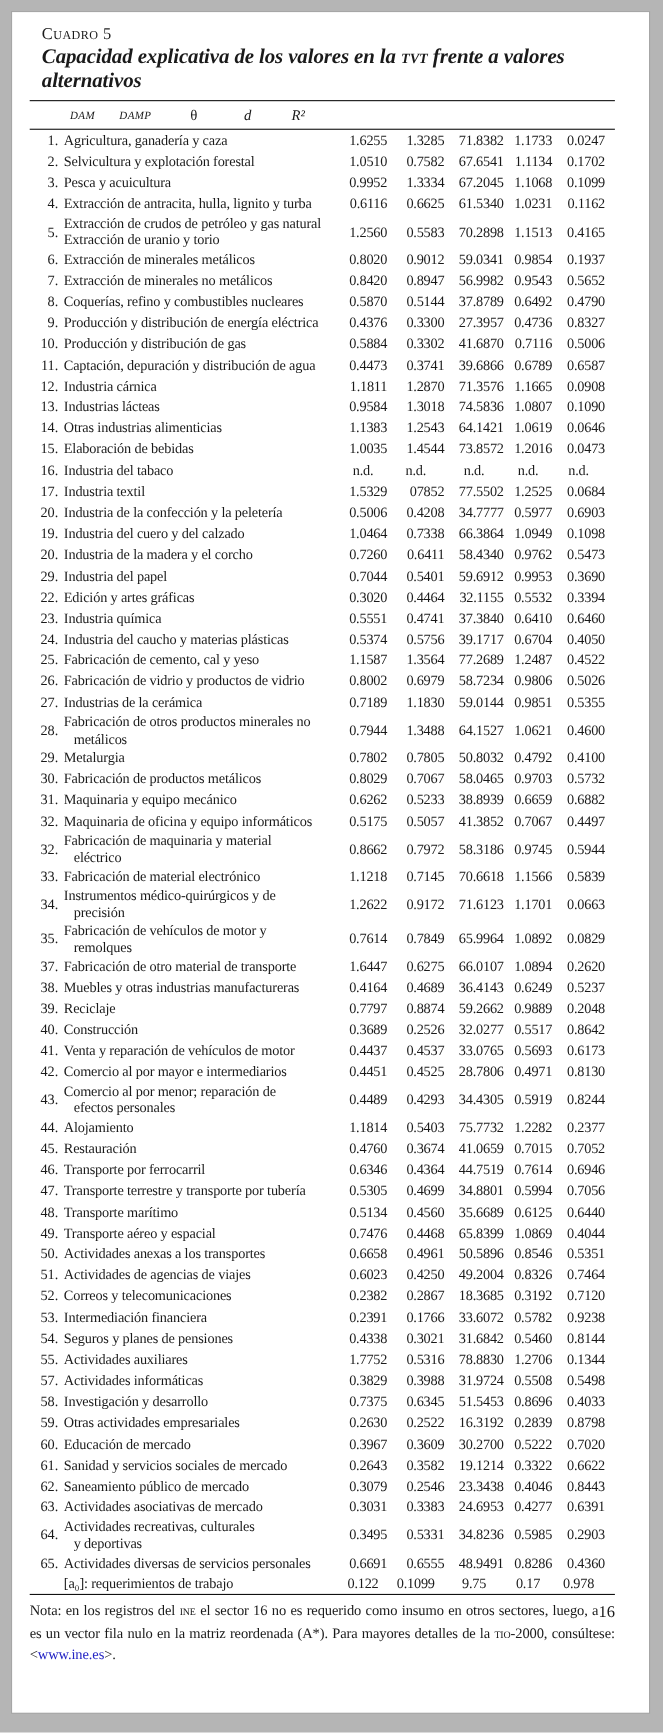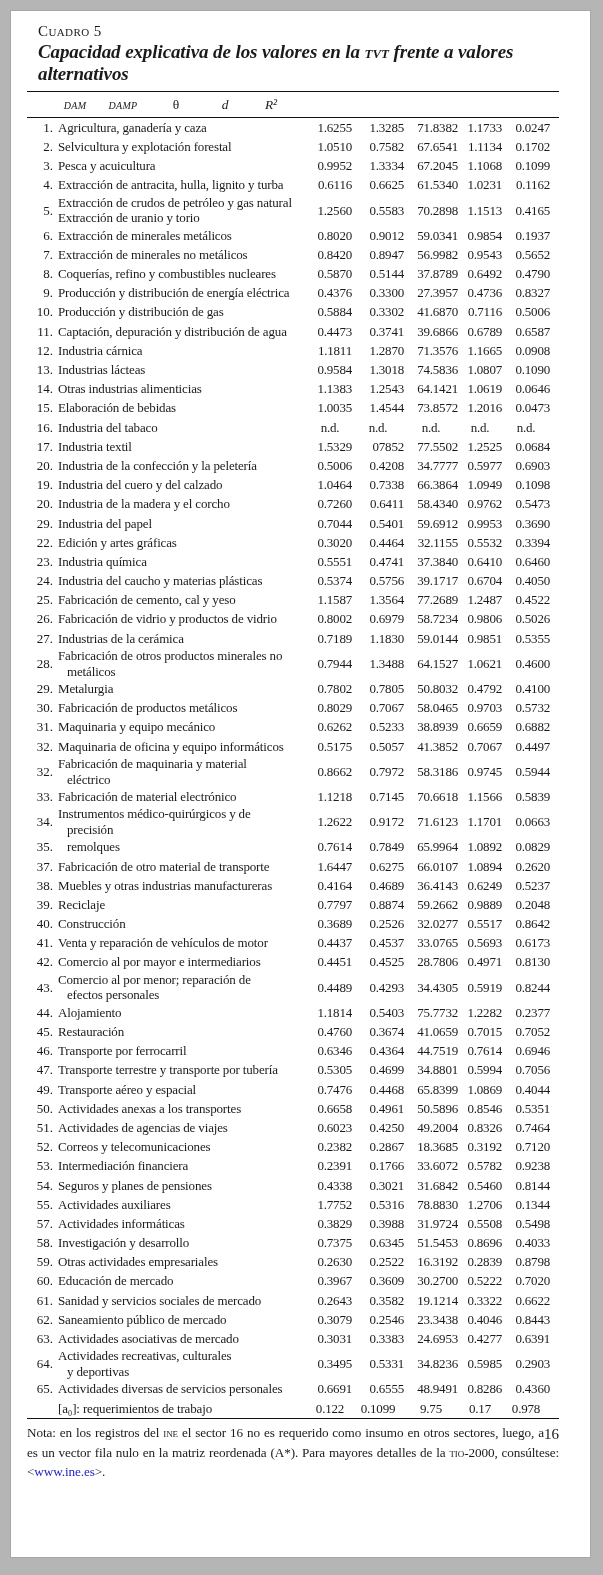--- a/index.html
+++ b/index.html
@@ -460,20 +460,21 @@
           </div>
           <div class="c c0">1.2622</div>
           <div class="c c1">0.9172</div>
           <div class="c c2">71.6123</div>
           <div class="c c3">1.1701</div>
           <div class="c c4">0.0663</div>
         </div>
         <div class="trow">
           <div class="num">35.</div>
           <div class="nm">
+            <span class="cont">Fabricación de vehículos de motor y</span>
             <span class="cont ind">remolques</span>
           </div>
           <div class="c c0">0.7614</div>
           <div class="c c1">0.7849</div>
           <div class="c c2">65.9964</div>
           <div class="c c3">1.0892</div>
           <div class="c c4">0.0829</div>
         </div>
         <div class="trow">
           <div class="num">37.</div>
@@ -591,20 +592,31 @@
           <div class="nm">
             <span class="cont">Transporte terrestre y transporte por tubería</span>
           </div>
           <div class="c c0">0.5305</div>
           <div class="c c1">0.4699</div>
           <div class="c c2">34.8801</div>
           <div class="c c3">0.5994</div>
           <div class="c c4">0.7056</div>
         </div>
         <div class="trow">
+          <div class="num">48.</div>
+          <div class="nm">
+            <span class="cont">Transporte marítimo</span>
+          </div>
+          <div class="c c0">0.5134</div>
+          <div class="c c1">0.4560</div>
+          <div class="c c2">35.6689</div>
+          <div class="c c3">0.6125</div>
+          <div class="c c4">0.6440</div>
+        </div>
+        <div class="trow">
           <div class="num">49.</div>
           <div class="nm">
             <span class="cont">Transporte aéreo y espacial</span>
           </div>
           <div class="c c0">0.7476</div>
           <div class="c c1">0.4468</div>
           <div class="c c2">65.8399</div>
           <div class="c c3">1.0869</div>
           <div class="c c4">0.4044</div>
         </div>

